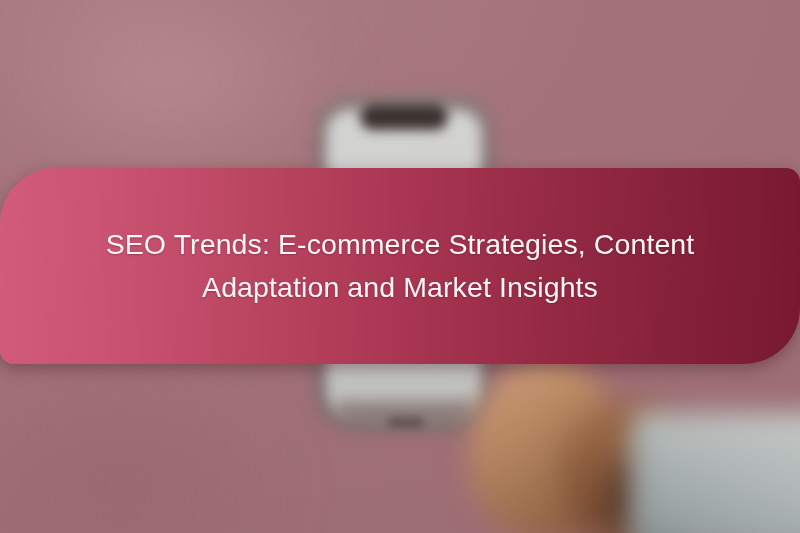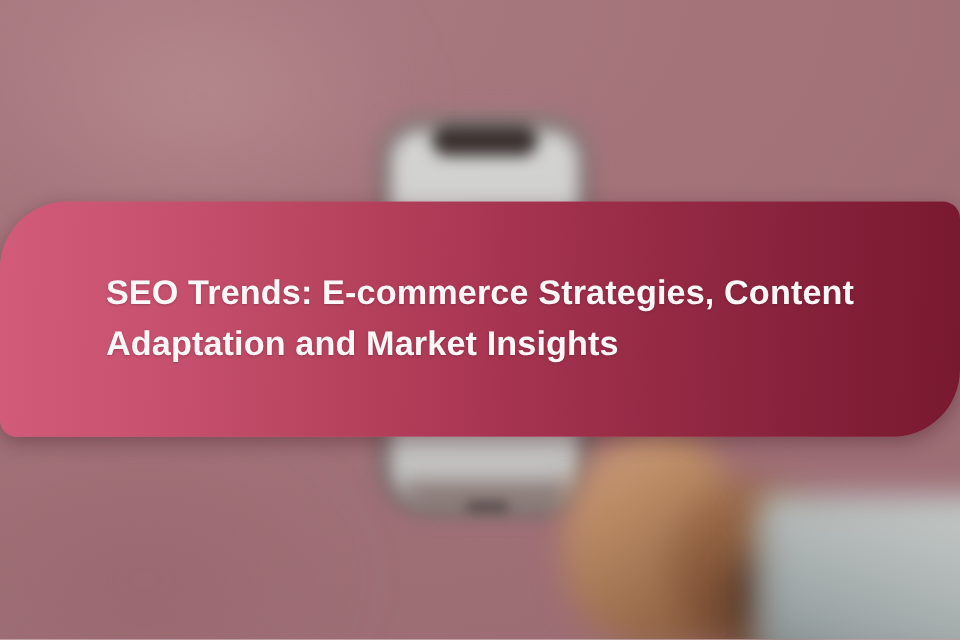--- a/index.html
+++ b/index.html
@@ -201,25 +201,25 @@
       #962a45 68%,
       #86213a 84%,
       #78192f 100%);
     box-shadow: 0 5px 16px rgba(60, 20, 30, 0.38);
   }
 
   .banner-title {
     margin: 0;
     font-family: "Liberation Sans", sans-serif;
     font-size: 28.5px;
-    font-weight: 700;
+    font-weight: 400;
     line-height: 1.52;
     letter-spacing: 0.1px;
     color: #fdf7f8;
-    text-align: left;
+    text-align: center;
     text-shadow: 0 1px 2px rgba(70, 20, 35, 0.30);
     white-space: pre-line;
   }
 </style>
 </head>
 <body>
 
 <div class="screenshot">
 
   <div class="photo">

